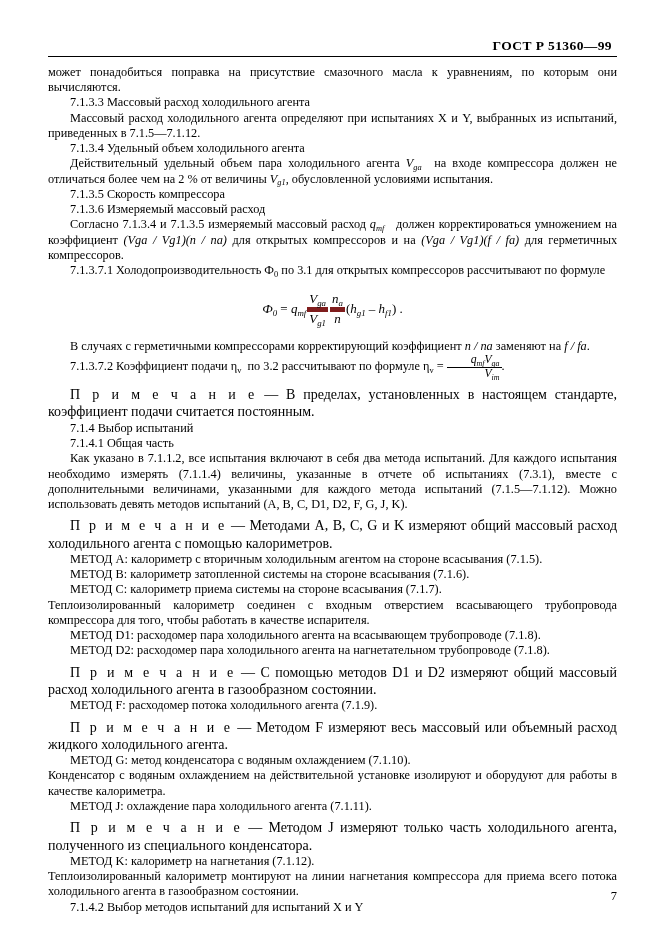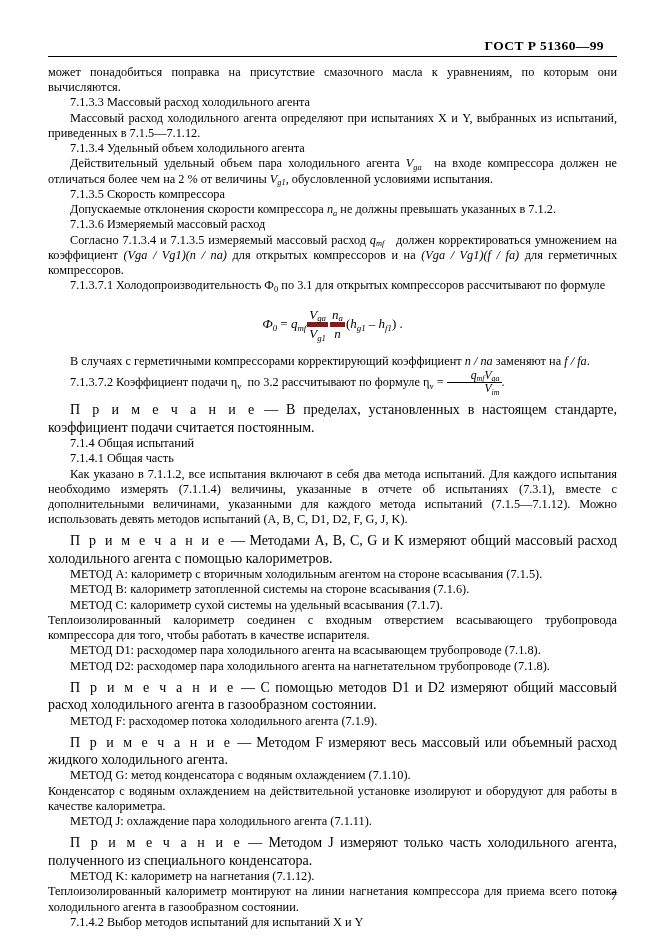--- a/index.html
+++ b/index.html
@@ -21,21 +21,21 @@
     width: 661px;
     height: 936px;
     box-sizing: border-box;
     padding: 38px 44px 30px 48px;
   }
   .header {
     text-align: right;
     font-size: 13.5px;
     font-weight: bold;
     letter-spacing: 0.4px;
-    margin: 0 13px 2px 0;
+    margin: 0 5px 2px 0;
   }
   .header-rule {
     border: 0;
     border-top: 1.2px solid #000;
     margin: 2px 0 8px 0;
   }
   .body-text {
     font-size: 12.3px;
     line-height: 1.24;
     text-align: justify;
@@ -122,50 +122,49 @@
     <p class="para">7.1.3.3  Массовый расход холодильного агента</p>
 
     <p class="para">Массовый расход холодильного агента определяют при испытаниях X и Y, выбранных из испытаний, приведенных в 7.1.5—7.1.12.</p>
 
     <p class="para">7.1.3.4  Удельный объем холодильного агента</p>
 
     <p class="para"><span>Действительный удельный объем пара холодильного агента</span> <i class="var"><span>V</span><sub>ga</sub></i>&nbsp; <span>на входе компрессора должен не отличаться более чем на 2 % от величины</span> <i class="var"><span>V</span><sub>g1</sub></i><span>, обусловленной условиями испытания.</span></p>
 
     <p class="para">7.1.3.5  Скорость компрессора</p>
 
-    <p class="para"><span>Допускаемые отклонения скорости компрессора</span> <i class="var"><span>n</span><sub>a</sub></i> <span>не должны превышать указанных в 7.1.2.</span></p>
 
     <p class="para">7.1.3.6  Измеряемый массовый расход</p>
 
     <p class="para"><span>Согласно 7.1.3.4 и 7.1.3.5 измеряемый массовый расход</span> <i class="var"><span>q</span><sub>mf</sub></i>&nbsp;&nbsp; <span>должен корректироваться умножением на коэффициент</span> <i class="var">(Vga / Vg1)(n / na)</i> <span>для открытых компрессоров и на</span> <i class="var">(Vga / Vg1)(f / fa)</i> <span>для герметичных компрессоров.</span></p>
 
 
     <p class="para"><span>7.1.3.7.1  Холодопроизводительность Ф</span><sub>0</sub> <span>по 3.1 для открытых компрессоров рассчитывают по формуле</span></p>
 
     <div class="formula-block">
       <span><i class="var"><span>Ф</span><sub>0</sub></i> = </span><i class="var"><span>q</span><sub>mf</sub></i><span class="frac"><span class="num"><i class="var"><span>V</span><sub>ga</sub></i></span><span class="den"><i class="var"><span>V</span><sub>g1</sub></i></span></span><span class="frac"><span class="num"><i class="var"><span>n</span><sub>a</sub></i></span><span class="den"><i class="var"><span>n</span></i></span></span><span>(<i class="var"><span>h</span><sub>g1</sub></i> – <i class="var"><span>h</span><sub>f1</sub></i>) .</span>
     </div>
 
     <p class="para gap-s"><span>В случаях с герметичными компрессорами корректирующий коэффициент</span> <i class="var">n / na</i> <span>заменяют на</span> <i class="var">f / fa</i>.</p>
 
     <p class="para gap-m"><span>7.1.3.7.2  Коэффициент подачи η</span><sub>v</sub>&nbsp; <span>по 3.2 рассчитывают по формуле η</span><sub>v</sub> = <span class="inline-frac"><span class="num"><i class="var"><span>q</span><sub>mf</sub></i><i class="var"><span>V</span><sub>ga</sub></i></span><span class="den"><i class="var"><span>V</span><sub>im</sub></i></span></span>.</p>
 
     <p class="note gap-m"><span class="sp">П р и м е ч а н и е</span><span> — </span><span>В пределах, установленных в настоящем стандарте, коэффициент подачи считается постоянным.</span></p>
 
-    <p class="para gap-m">7.1.4  Общая испытаний</p>
+    <p class="para gap-m">7.1.4  Выбор испытаний</p>
 
     <p class="para">7.1.4.1  Общая часть</p>
 
     <p class="para">Как указано в 7.1.1.2, все испытания включают в себя два метода испытаний. Для каждого испытания необходимо измерять (7.1.1.4) величины, указанные в отчете об испытаниях (7.3.1), вместе с дополнительными величинами, указанными для каждого метода испытаний (7.1.5—7.1.12). Можно использовать девять методов испытаний (A, B, C, D1, D2, F, G, J, K).</p>
 
     <p class="note"><span class="sp">П р и м е ч а н и е</span><span> — </span><span>Методами A, B, C, G и K измеряют общий массовый расход холодильного агента с помощью калориметров.</span></p>
 
     <p class="para gap-s">МЕТОД A: калориметр с вторичным холодильным агентом на стороне всасывания (7.1.5).</p>
     <p class="para">МЕТОД B: калориметр затопленной системы на стороне всасывания (7.1.6).</p>
-    <p class="para">МЕТОД C: калориметр сухой системы на удельный всасывания (7.1.7).</p>
+    <p class="para">МЕТОД C: калориметр приема системы на стороне всасывания (7.1.7).</p>
     <p class="para noind">Теплоизолированный калориметр соединен с входным отверстием всасывающего трубопровода компрессора  для того, чтобы работать в качестве испарителя.</p>
     <p class="para">МЕТОД D1: расходомер пара холодильного агента на всасывающем трубопроводе (7.1.8).</p>
     <p class="para">МЕТОД D2: расходомер пара холодильного агента на нагнетательном трубопроводе (7.1.8).</p>
 
     <p class="note"><span class="sp">П р и м е ч а н и е</span><span> — </span><span>С помощью методов D1 и D2 измеряют общий массовый расход холодильного агента в газообразном состоянии.</span></p>
 
     <p class="para gap-s">МЕТОД F: расходомер потока холодильного агента (7.1.9).</p>
 
     <p class="note"><span class="sp">П р и м е ч а н и е</span><span> — </span><span>Методом F измеряют весь массовый или объемный расход жидкого холодильного агента.</span></p>
 

